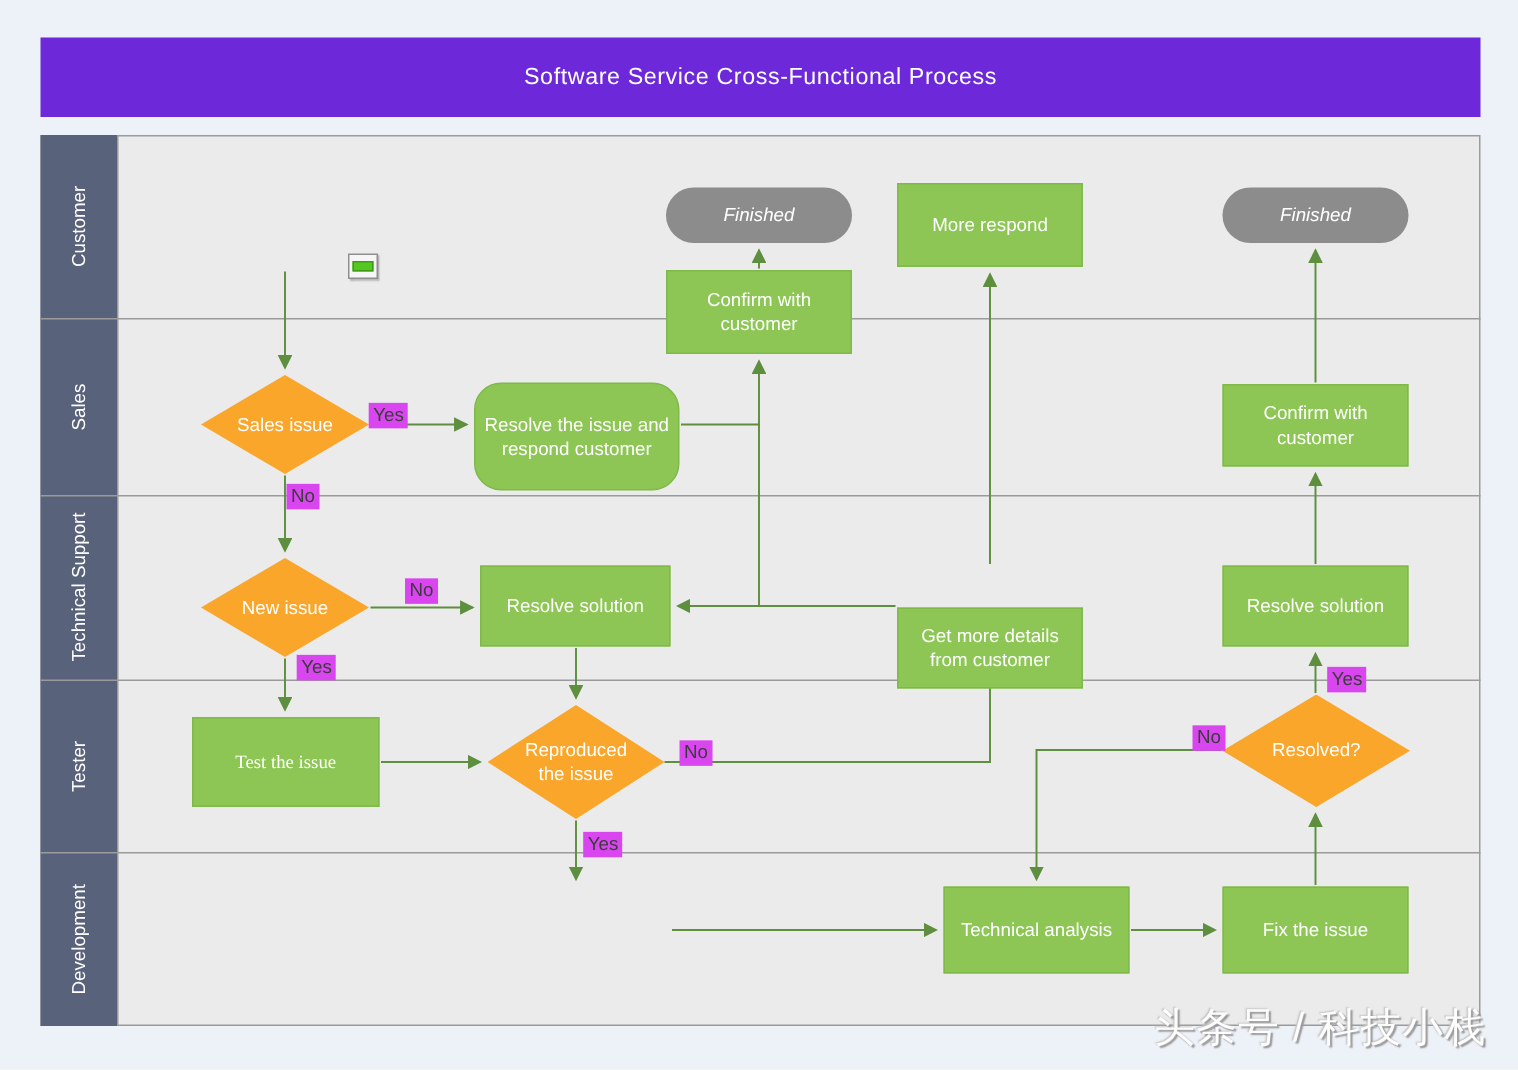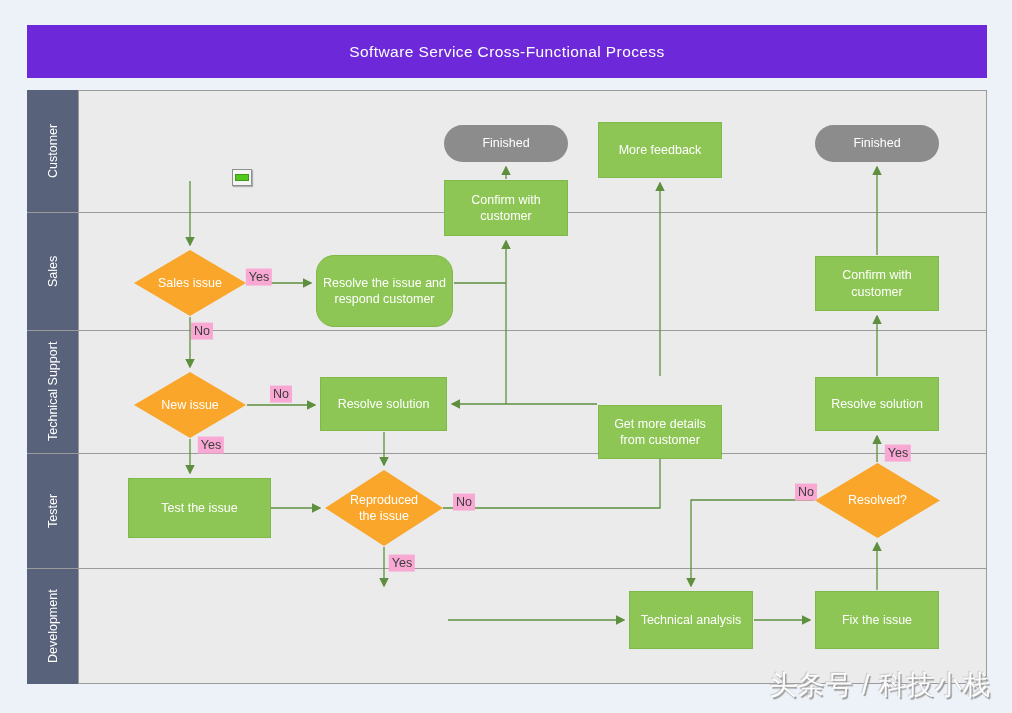--- a/index.html
+++ b/index.html
@@ -13,25 +13,25 @@
   .lane-col { position:absolute; left:27px; top:90px; width:51px; height:594px; background:#58627a; }
   .lane-label { position:absolute; left:27px; width:51px; display:flex; align-items:center; justify-content:center;
                 color:#ffffff; font-size:12.5px; writing-mode:vertical-rl; transform:rotate(180deg); }
   .divider { position:absolute; left:27px; width:960px; height:1px; background:#9b9b9b; }
   .vsep { position:absolute; left:78px; top:90px; width:1px; height:594px; background:#9b9b9b; }
   svg.edges { position:absolute; left:0; top:0; width:1012px; height:713px; pointer-events:none; }
   .node { position:absolute; display:flex; align-items:center; justify-content:center; text-align:center;
           color:#ffffff; font-size:12.5px; line-height:1.3; }
   .proc { background:#8dc655; border:1px solid #7fb94a; }
   .stadium-start { background:#8dc655; border:2px solid #7ab93f; border-radius:29px; padding:0 10px; }
-  .stadium-end { background:#8c8c8c; border-radius:19px; }
+  .stadium-end { background:#8c8c8c; border-radius:19px;font-style:italic; }
   .diamond { background:#f9a62b; clip-path:polygon(50% 0,100% 50%,50% 100%,0 50%); padding:0 20px; }
   .doc-label { position:absolute; display:flex; align-items:center; justify-content:center; text-align:center;
                color:#fff; font-size:12.5px; }
-  .chip { position:absolute; transform:translate(-50%,-50%); background:#f9a8d4; color:#3c3c3c;
+  .chip { position:absolute; transform:translate(-50%,-50%); background:#d946ef; color:#3c3c3c;
           font-size:12.5px; padding:0 3px; line-height:1.35; }
   .note-icon { position:absolute; left:232px; top:169px; width:20px; height:17px; background:#f6f6f6;
                border:1px solid #8f8f8f; box-shadow:1px 1px 1px rgba(0,0,0,.25);
                display:flex; align-items:center; justify-content:center; }
   .note-icon .bar { width:14px; height:7px; background:#55c820; border:1px solid #3f9a18; }
   .watermark { position:absolute; right:21px; top:667px; font-size:27px; letter-spacing:1px; color:#fdfdfd;
                text-shadow:1.5px 1.5px 1px #9a9a9a, -1px -1px 1px #c8c8c8; white-space:nowrap; }
 </style>
 </head>
 <body>
@@ -86,34 +86,34 @@
       <path d="M660,376 L660,183" marker-end="url(#arr)"></path>
       <path d="M506,179 L506,167" marker-end="url(#arr)"></path>
     </g>
   </svg>
 
   <div class="note-icon">
     <div class="bar"></div>
   </div>
 
   <div class="node stadium-end" style="left:444px;top:125px;width:124px;height:37px;">Finished</div>
-  <div class="node proc" style="left:598px;top:122px;width:124px;height:56px;">More feedback</div>
+  <div class="node proc" style="left:598px;top:122px;width:124px;height:56px;">More respond</div>
   <div class="node stadium-end" style="left:815px;top:125px;width:124px;height:37px;">Finished</div>
 
   <div class="node proc" style="left:444px;top:180px;width:124px;height:56px;padding:0 16px;">Confirm with customer</div>
   <div class="node diamond" style="left:134px;top:250px;width:112px;height:66px;">Sales issue</div>
   <div class="node proc" style="left:316px;top:255px;width:137px;height:72px;padding:0 6px;border-radius:18px;">Resolve the issue and respond customer</div>
   <div class="node proc" style="left:815px;top:256px;width:124px;height:55px;padding:0 16px;">Confirm with customer</div>
 
   <div class="node diamond" style="left:134px;top:372px;width:112px;height:66px;">New issue</div>
   <div class="node proc" style="left:320px;top:377px;width:127px;height:54px;">Resolve solution</div>
   <div class="node proc" style="left:598px;top:377px;width:124px;height:54px;padding:0 10px;margin-top:28px;">Get more details from customer</div>
   <div class="node proc" style="left:815px;top:377px;width:124px;height:54px;">Resolve solution</div>
 
-  <div class="node proc" style="left:128px;top:478px;width:143px;height:60px;">Test the issue</div>
+  <div class="node proc" style="left:128px;top:478px;width:125px;height:60px;font-family:Liberation Serif, serif;">Test the issue</div>
   <div class="node diamond" style="left:325px;top:470px;width:118px;height:76px;">Reproduced the issue</div>
   <div class="node diamond" style="left:815px;top:463px;width:125px;height:75px;">Resolved?</div>
 
 
   <div class="node proc" style="left:815px;top:591px;width:124px;height:58px;">Fix the issue</div>
   <div class="node proc" style="left:629px;top:591px;width:124px;height:58px;">Technical analysis</div>
 
   <div class="chip" style="left:259px;top:277px;">Yes</div>
   <div class="chip" style="left:202px;top:331px;">No</div>
   <div class="chip" style="left:281px;top:394px;">No</div>

